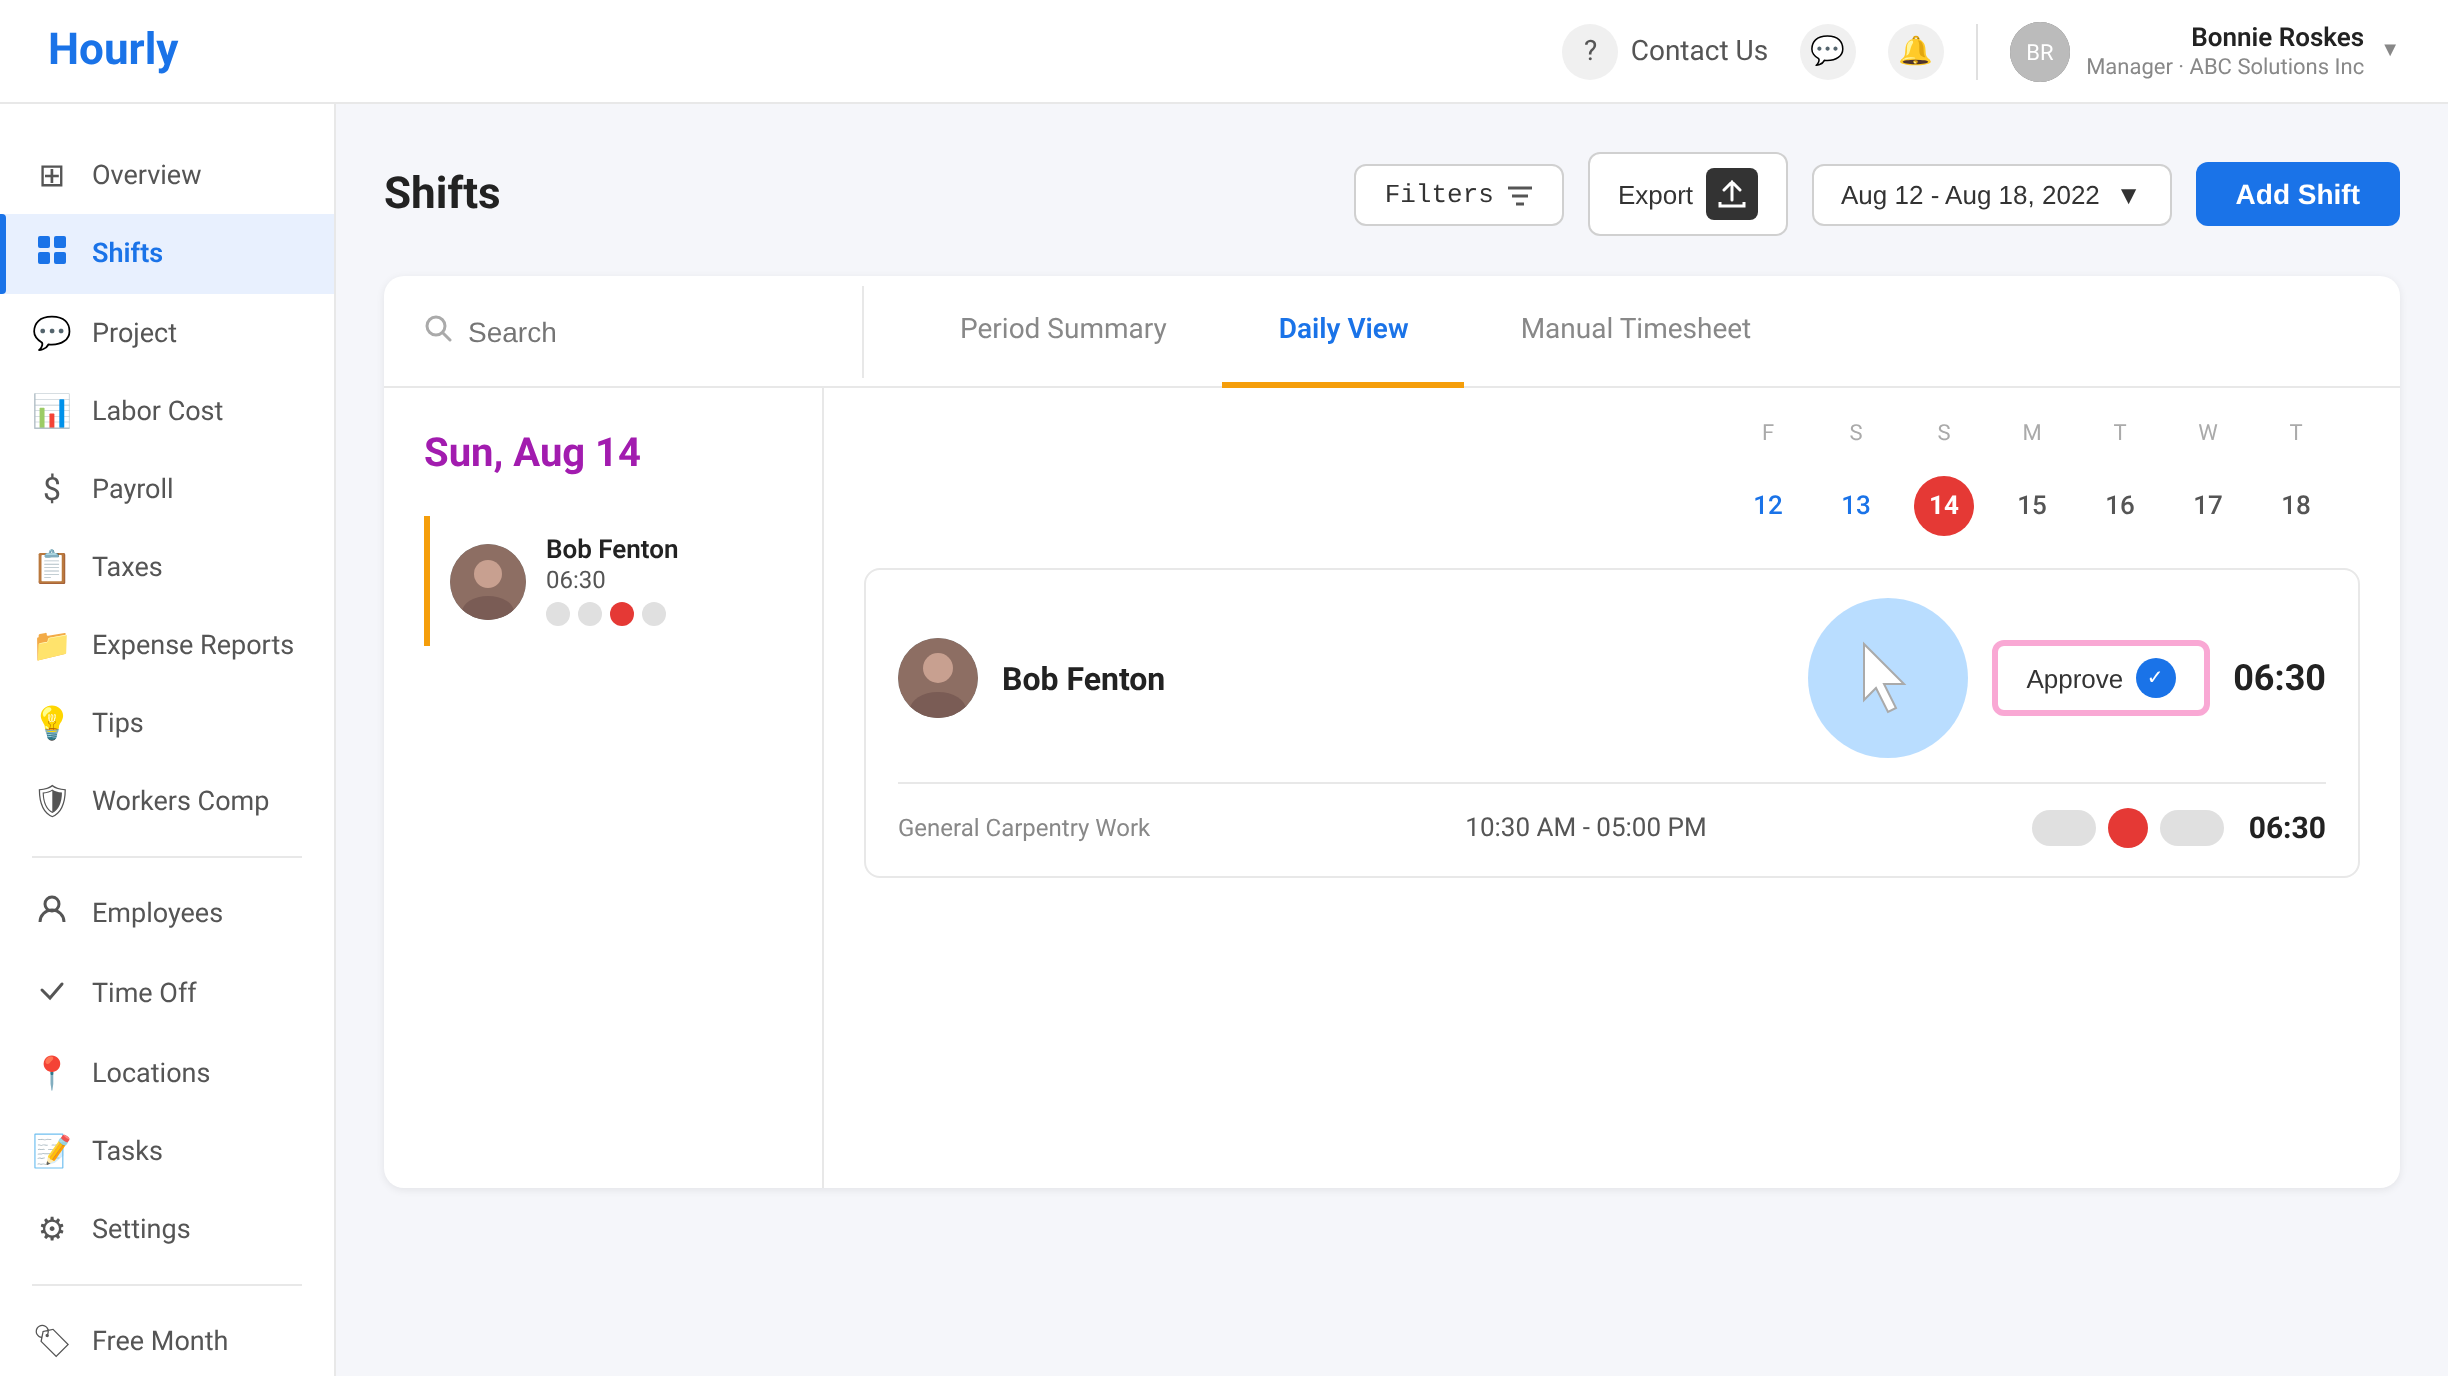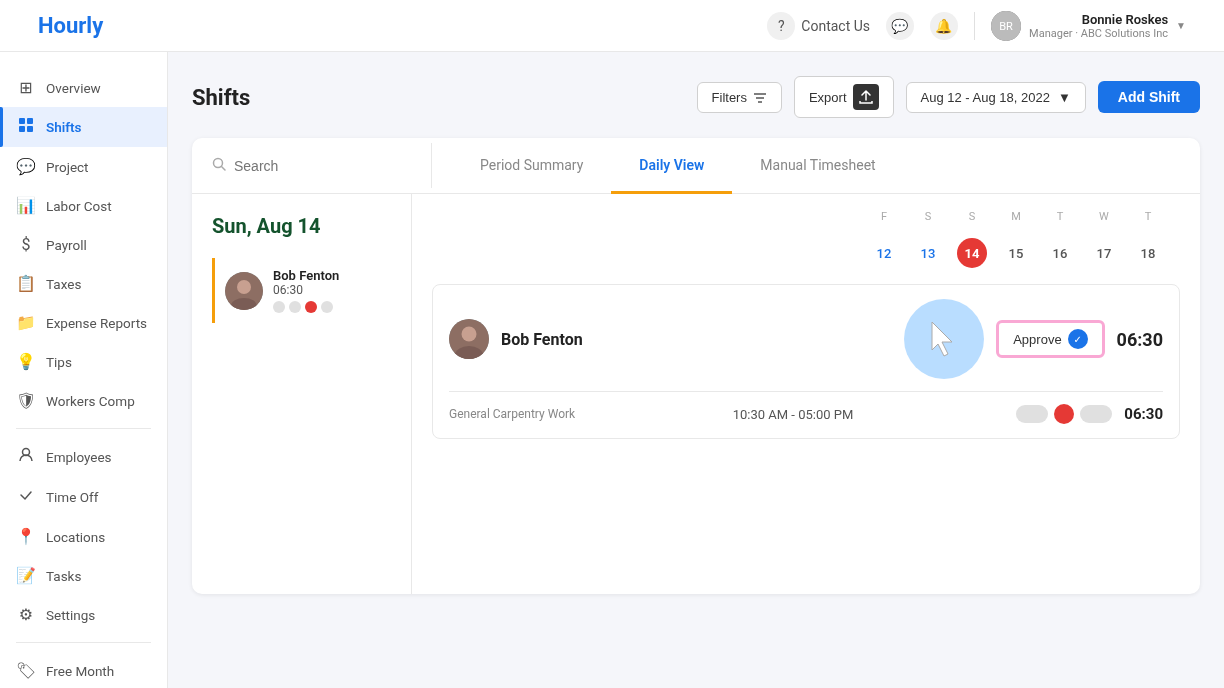--- a/index.html
+++ b/index.html
@@ -1,21 +1,21 @@
 <!DOCTYPE html>
 <html><head>
   <meta charset="utf-8">
   <style>
     * { box-sizing: border-box; margin: 0; padding: 0; }
     body { font-family: -apple-system, BlinkMacSystemFont, 'Segoe UI', Roboto, sans-serif; background: #f5f6fa; color: #333; font-size: 14px; }
 
     
     .top-nav {
       display: flex; align-items: center; justify-content: space-between;
-      background: #fff; padding: 0 38px; height: 52px;
+      background: #fff; padding: 0 24px; height: 52px;
       border-bottom: 1px solid #e8e8e8; position: fixed; top: 0; left: 0; right: 0; z-index: 100;
     }
     .top-nav-logo { font-size: 22px; font-weight: 700; color: #1a73e8; }
     .top-nav-right { display: flex; align-items: center; gap: 16px; }
     .top-nav-contact { display: flex; align-items: center; gap: 6px; color: #555; cursor: pointer; font-size: 14px; }
     .top-nav-icon { width: 28px; height: 28px; border-radius: 50%; background: #f0f0f0; display: flex; align-items: center; justify-content: center; cursor: pointer; font-size: 14px; color: #555; }
     .top-nav-divider { width: 1px; height: 28px; background: #e0e0e0; }
     .top-nav-user { display: flex; align-items: center; gap: 8px; cursor: pointer; }
     .top-nav-user-info { text-align: right; }
     .top-nav-user-name { font-weight: 600; font-size: 13px; color: #222; }
@@ -36,42 +36,42 @@
     .sidebar-item.active { background: #e8f0fe; color: #1a73e8; font-weight: 600; }
     .sidebar-item.active::before { content: ''; position: absolute; left: 0; top: 0; bottom: 0; width: 3px; background: #1a73e8; border-radius: 0 2px 2px 0; }
     .sidebar-icon { font-size: 16px; width: 20px; text-align: center; }
     .sidebar-divider { height: 1px; background: #e8e8e8; margin: 8px 16px; }
 
     
     .main { flex: 1; padding: 24px; overflow-y: auto; background: #f5f6fa; }
     .page-header { display: flex; align-items: center; justify-content: space-between; margin-bottom: 20px; }
     .page-title { font-size: 22px; font-weight: 700; color: #222; }
     .header-actions { display: flex; align-items: center; gap: 12px; }
-    .btn-filters { display: flex; align-items: flex-end; gap: 6px; border: 1px solid #d0d0d0; background: #fff; padding: 7px 14px; border-radius: 6px; cursor: pointer; font-size: 13px; color: #333; }
+    .btn-filters { display: flex; align-items: flex-end; gap: 6px; border: 1px solid #d0d0d0; background: #fff; padding: 7px 14px; border-radius: 6px; cursor: pointer; font-size: 13px; color: #333; font-family: Liberation Mono, monospace; }
     .btn-export { display: flex; align-items: center; gap: 6px; border: 1px solid #d0d0d0; background: #fff; padding: 7px 14px; border-radius: 6px; cursor: pointer; font-size: 13px; color: #333; }
     .export-icon { width: 26px; height: 26px; background: #333; border-radius: 4px; display: flex; align-items: center; justify-content: center; color: #fff; font-size: 12px; }
     .btn-date-range { display: flex; align-items: center; gap: 8px; border: 1px solid #d0d0d0; background: #fff; padding: 7px 14px; border-radius: 6px; cursor: pointer; font-size: 13px; color: #333; }
     .btn-add-shift { background: #1a73e8; color: #fff; border: none; padding: 8px 20px; border-radius: 6px; cursor: pointer; font-size: 14px; font-weight: 600; }
 
     
     .content-area { background: #fff; border-radius: 10px; box-shadow: 0 1px 4px rgba(0,0,0,0.08); overflow: hidden; }
     .content-top { display: flex; align-items: center; border-bottom: 1px solid #e8e8e8; padding: 0 20px; }
     .search-box { display: flex; align-items: center; gap: 8px; width: 220px; border-right: 1px solid #e8e8e8; padding: 14px 0; margin-right: 20px; }
     .search-input { border: none; outline: none; font-size: 14px; color: #999; width: 100%; background: transparent; }
     .search-icon-wrap { color: #aaa; font-size: 14px; }
 
     
     .tabs { display: flex; gap: 0; }
     .tab { padding: 18px 28px; cursor: pointer; font-size: 14px; color: #888; border-bottom: 3px solid transparent; position: relative; top: 1px; }
     .tab.active { color: #1a73e8; border-bottom: 3px solid #f59e0b; font-weight: 600; }
 
     
     .body-split { display: flex; min-height: 400px; }
     .left-panel { width: 220px; flex-shrink: 0; border-right: 1px solid #e8e8e8; padding: 20px; }
-    .date-heading { font-size: 20px; font-weight: 700; color: #14532d; margin-bottom: 20px; }
+    .date-heading { font-size: 20px; font-weight: 700; color: #a21caf; margin-bottom: 20px; }
 
     
     .emp-row { display: flex; align-items: center; gap: 10px; padding: 10px 0; border-left: 3px solid #f59e0b; padding-left: 10px; }
     .emp-avatar { width: 38px; height: 38px; border-radius: 50%; overflow: hidden; background: #888; flex-shrink: 0; }
     .emp-name { font-weight: 600; font-size: 13px; color: #222; }
     .emp-time { font-size: 12px; color: #555; }
     .emp-dots { display: flex; gap: 4px; margin-top: 4px; }
     .dot { width: 12px; height: 12px; border-radius: 50%; background: #e0e0e0; }
     .dot.red { background: #e53935; }
 

